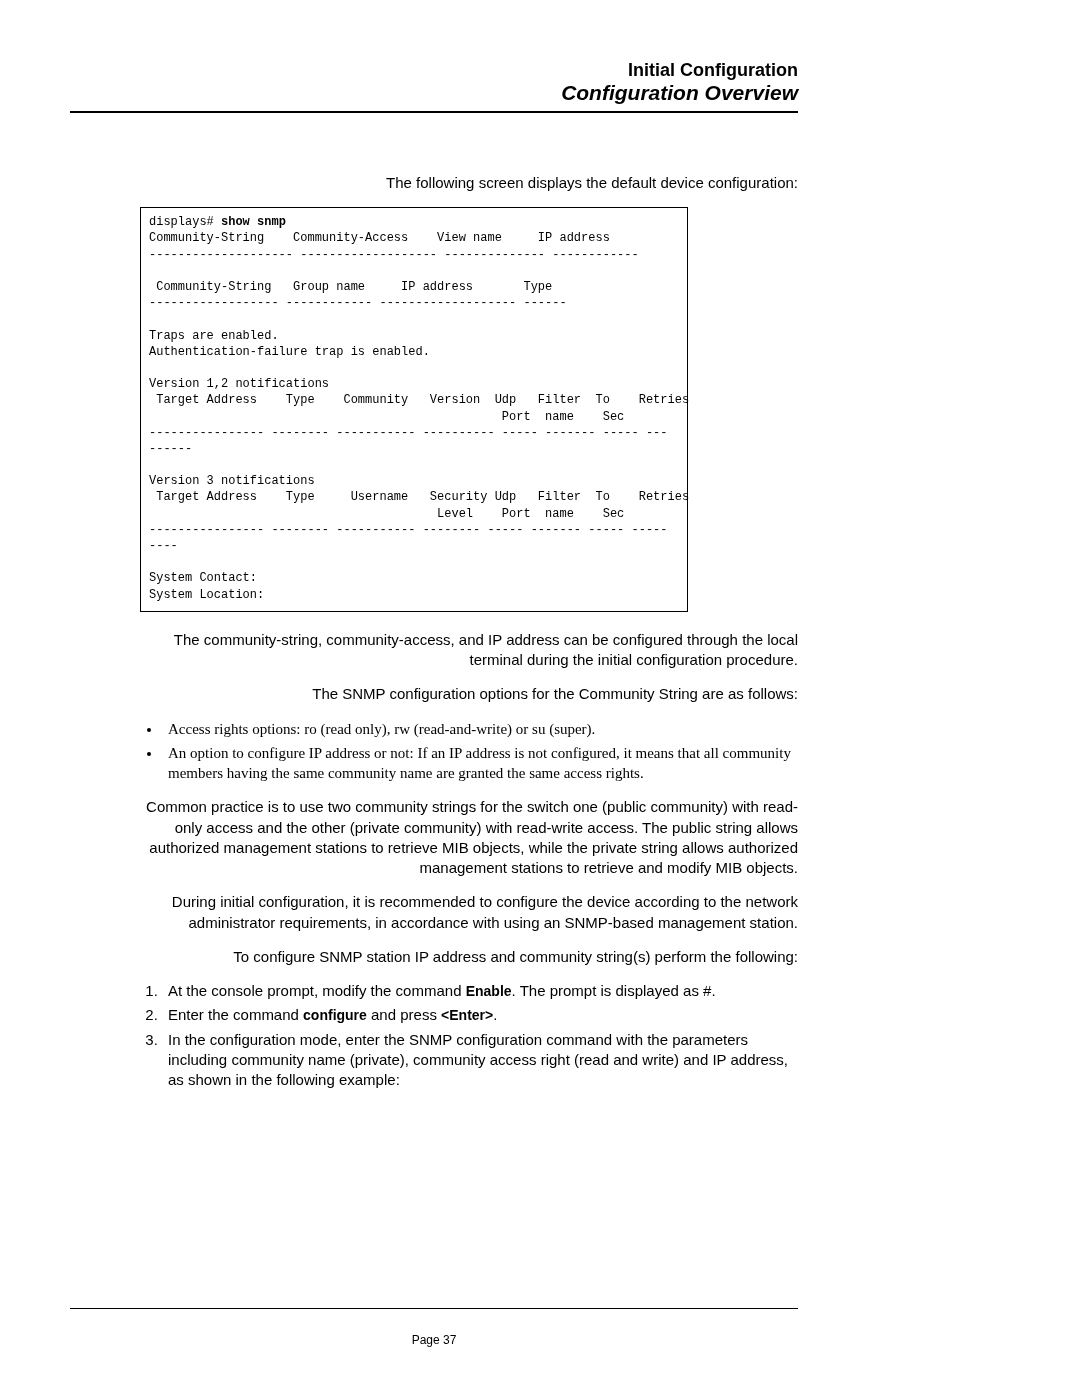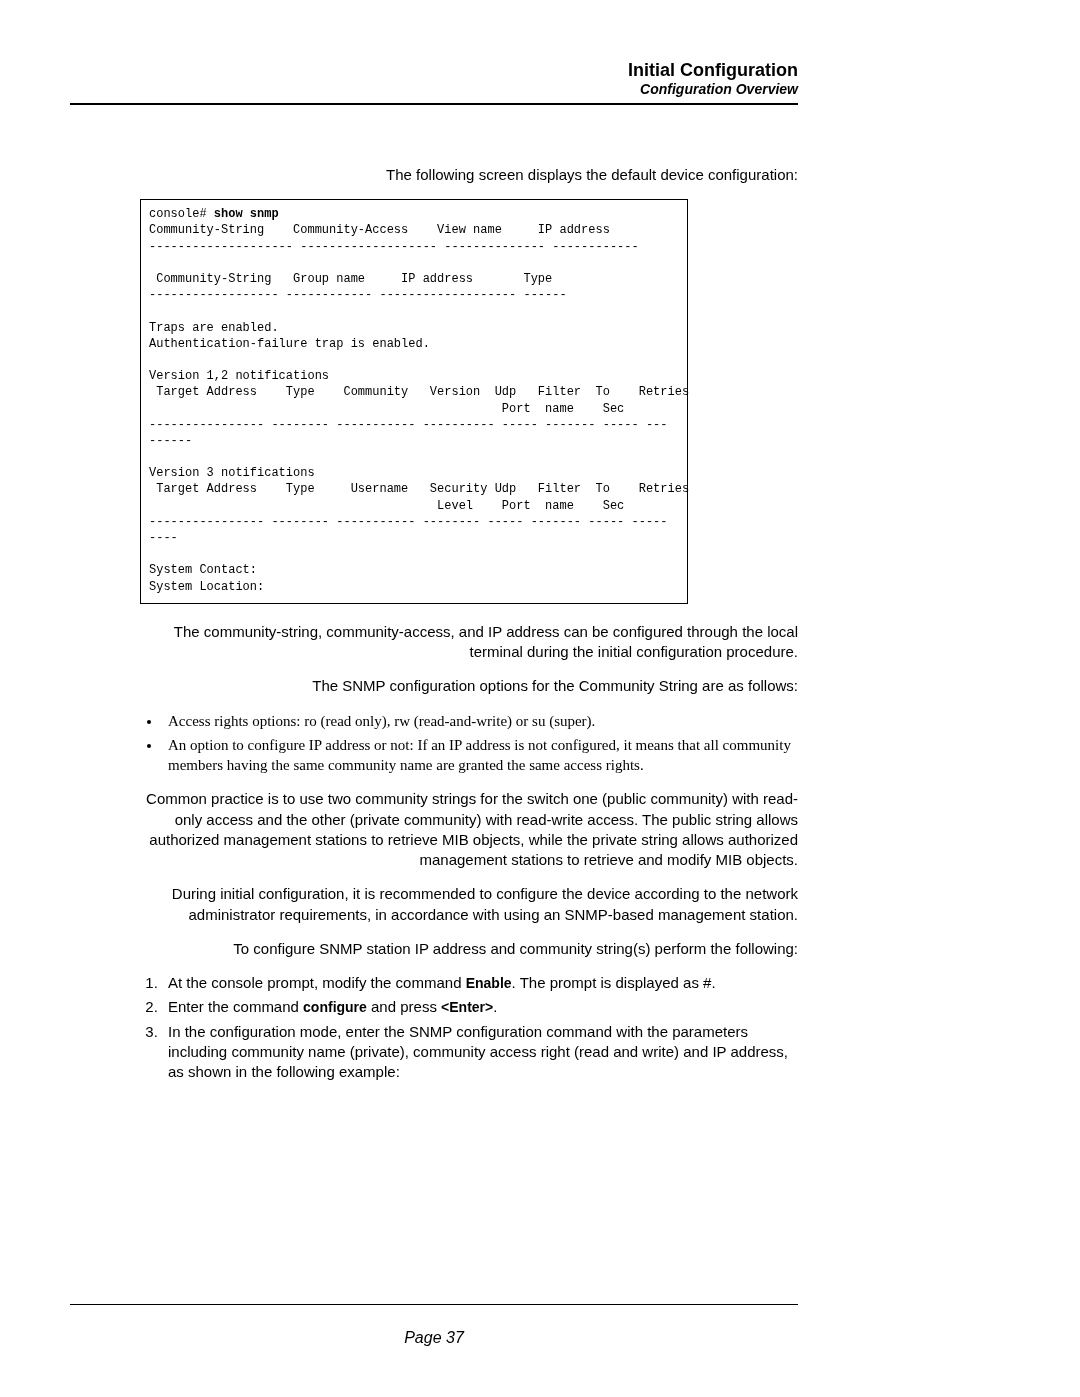--- a/index.html
+++ b/index.html
@@ -19,21 +19,21 @@
   }
   .header {
     text-align: right;
     margin-bottom: 6px;
   }
   .header-title {
     font-size: 18px;
     font-weight: bold;
   }
   .header-sub {
-    font-size: 14px;
+    font-size: 21px;
     font-style: italic;
     font-weight: bold;
     text-align: right;
   }
   .top-rule {
     border: none;
     border-top: 2px solid #000;
     margin: 6px 0 0 0;
   }
   .content {
@@ -91,41 +91,40 @@
     right: 70px;
     bottom: 50px;
   }
   .bot-rule {
     border: none;
     border-top: 1px solid #000;
     margin: 0;
   }
   .page-num {
     text-align: center;
-    font-size: 16px;
+    font-size: 12px;
     margin-top: 24px;
-    font-style: italic;
   }
 </style>
 </head>
 <body>
 
 <div class="page">
 
   <div class="header">
     <div class="header-title">Initial Configuration</div>
     <div class="header-sub">Configuration Overview</div>
   </div>
   <hr class="top-rule">
 
   <div class="content">
 
     <p class="para">The following screen displays the default device configuration:</p>
 
-    <div class="terminal-box"><span>console# </span><span class="cmd">show snmp</span><span>
+    <div class="terminal-box"><span>displays# </span><span class="cmd">show snmp</span><span>
 Community-String    Community-Access    View name     IP address
 -------------------- ------------------- -------------- ------------
 
  Community-String   Group name     IP address       Type
 ------------------ ------------ ------------------- ------
 
 Traps are enabled.
 Authentication-failure trap is enabled.
 
 Version 1,2 notifications

